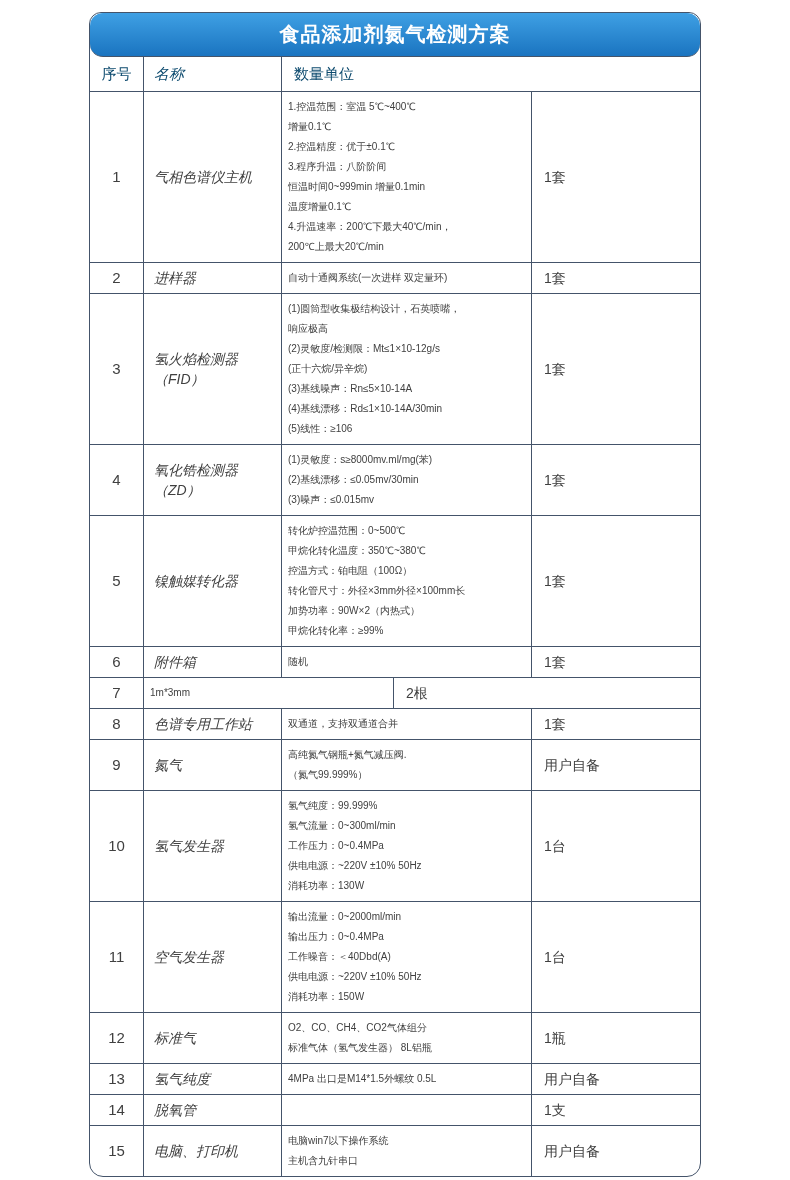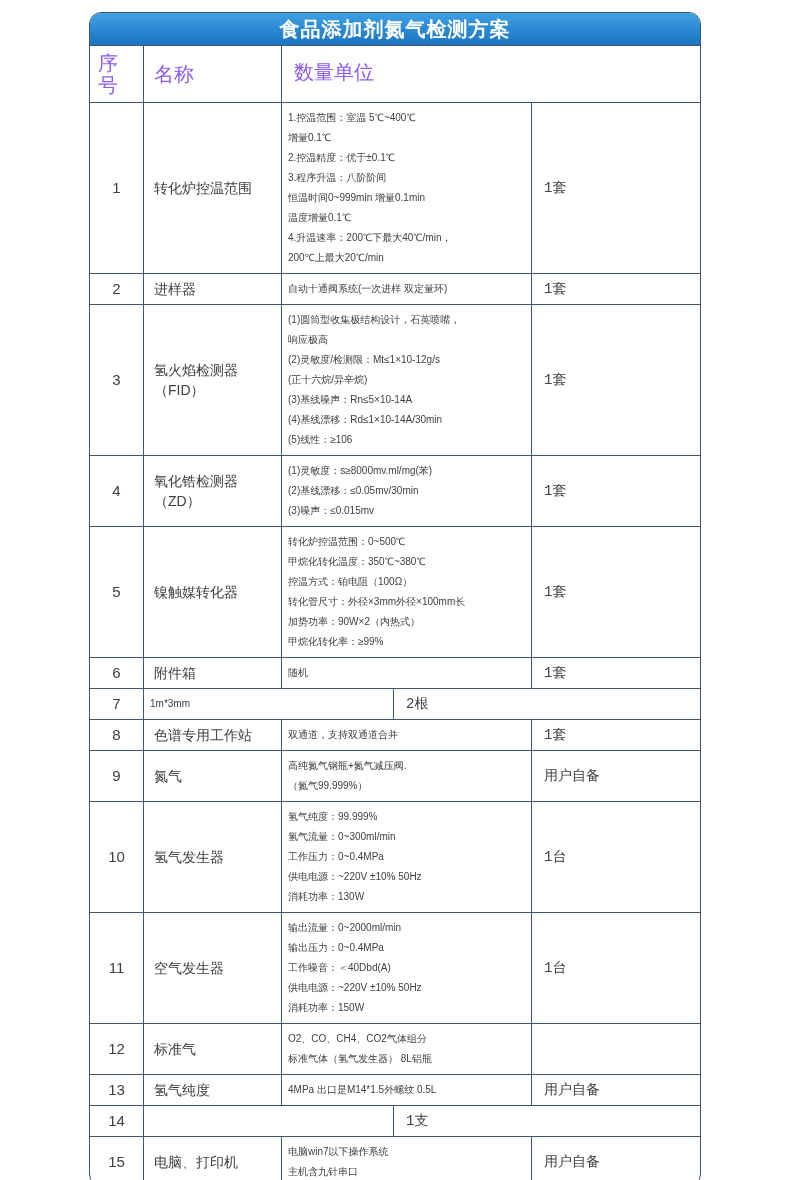--- a/index.html
+++ b/index.html
@@ -12,65 +12,66 @@
   }
   .sheet {
     width: 612px;
     margin: 12px auto 0 auto;
     border: 1.5px solid #44546a;
     border-radius: 12px 12px 14px 14px;
     overflow: hidden;
     background: #ffffff;
   }
   .titlebar {
-    height: 33px;
+    height: 44px;
     background: linear-gradient(180deg, #3fa0e4 0%, #1a74c0 100%);
     display: flex; align-items: center; justify-content: center;
     border-bottom: 1.5px solid #44546a;
+    border-radius: 13px;
   }
   .titlebar span {
     color: #ffffff;
     font-size: 20px;
     font-weight: bold;
     letter-spacing: 1px;
   }
   .tr { display: flex; border-bottom: 1.5px solid #44546a; align-items: stretch; }
   .tbody .tr:last-child { border-bottom: none; }
   .td {
     padding: 5px 8px;
     display: flex; align-items: center;
     font-size: 14px;
     line-height: 20px;
   }
   .c-no   { width: 54px;  justify-content: center; border-right: 1.5px solid #44546a; font-size: 15px; }
-  .c-name { width: 138px; border-right: 1.5px solid #44546a; padding-left: 10px; }
+  .c-name { width: 138px; border-right: 1.5px solid #44546a; padding-left: 10px; font-style: italic; }
   .c-spec { width: 250px; border-right: 1.5px solid #44546a; white-space: pre-line; font-size: 10px; padding-left: 6px; padding-right: 4px; }
-  .c-qty  { flex: 1; padding-left: 12px; font-family: Liberation Mono, monospace; }
-  .thead .td { font-size: 20px; line-height: 22px; padding-top: 6px; padding-bottom: 6px; color: #8b5cf6; }
+  .c-qty  { flex: 1; padding-left: 12px; }
+  .thead .td { font-size: 15px; line-height: 22px; padding-top: 6px; padding-bottom: 6px; color: #0c4a6e; }
 </style>
 </head>
 <body>
 
 <div class="sheet">
   <div class="titlebar">
     <span>食品添加剂氮气检测方案</span>
   </div>
 
   <div class="thead">
     <div class="tr">
       <div class="td c-no">序号</div>
       <div class="td c-name">名称</div>
       <div class="td c-qty">数量单位</div>
     </div>
   </div>
 
   <div class="tbody">
   <div class="tr">
     <div class="td c-no">1</div>
-    <div class="td c-name">转化炉控温范围</div>
+    <div class="td c-name">气相色谱仪主机</div>
     <div class="td c-spec">1.控温范围：室温 5℃~400℃
 增量0.1℃
 2.控温精度：优于±0.1℃
 3.程序升温：八阶阶间
 恒温时间0~999min 增量0.1min
 温度增量0.1℃
 4.升温速率：200℃下最大40℃/min，
 200℃上最大20℃/min</div>
     <div class="td c-qty">1套</div>
   </div>
@@ -164,31 +165,33 @@
 供电电源：~220V ±10% 50Hz
 消耗功率：150W</div>
     <div class="td c-qty">1台</div>
   </div>
 
   <div class="tr">
     <div class="td c-no">12</div>
     <div class="td c-name">标准气</div>
     <div class="td c-spec">O2、CO、CH4、CO2气体组分
 标准气体（氢气发生器） 8L铝瓶</div>
+    <div class="td c-qty">1瓶</div>
   </div>
 
   <div class="tr">
     <div class="td c-no">13</div>
     <div class="td c-name">氢气纯度</div>
     <div class="td c-spec">4MPa 出口是M14*1.5外螺纹 0.5L</div>
     <div class="td c-qty">用户自备</div>
   </div>
 
   <div class="tr">
     <div class="td c-no">14</div>
+    <div class="td c-name">脱氧管</div>
     <div class="td c-spec"></div>
     <div class="td c-qty">1支</div>
   </div>
 
   <div class="tr">
     <div class="td c-no">15</div>
     <div class="td c-name">电脑、打印机</div>
     <div class="td c-spec">电脑win7以下操作系统
 主机含九针串口</div>
     <div class="td c-qty">用户自备</div>

